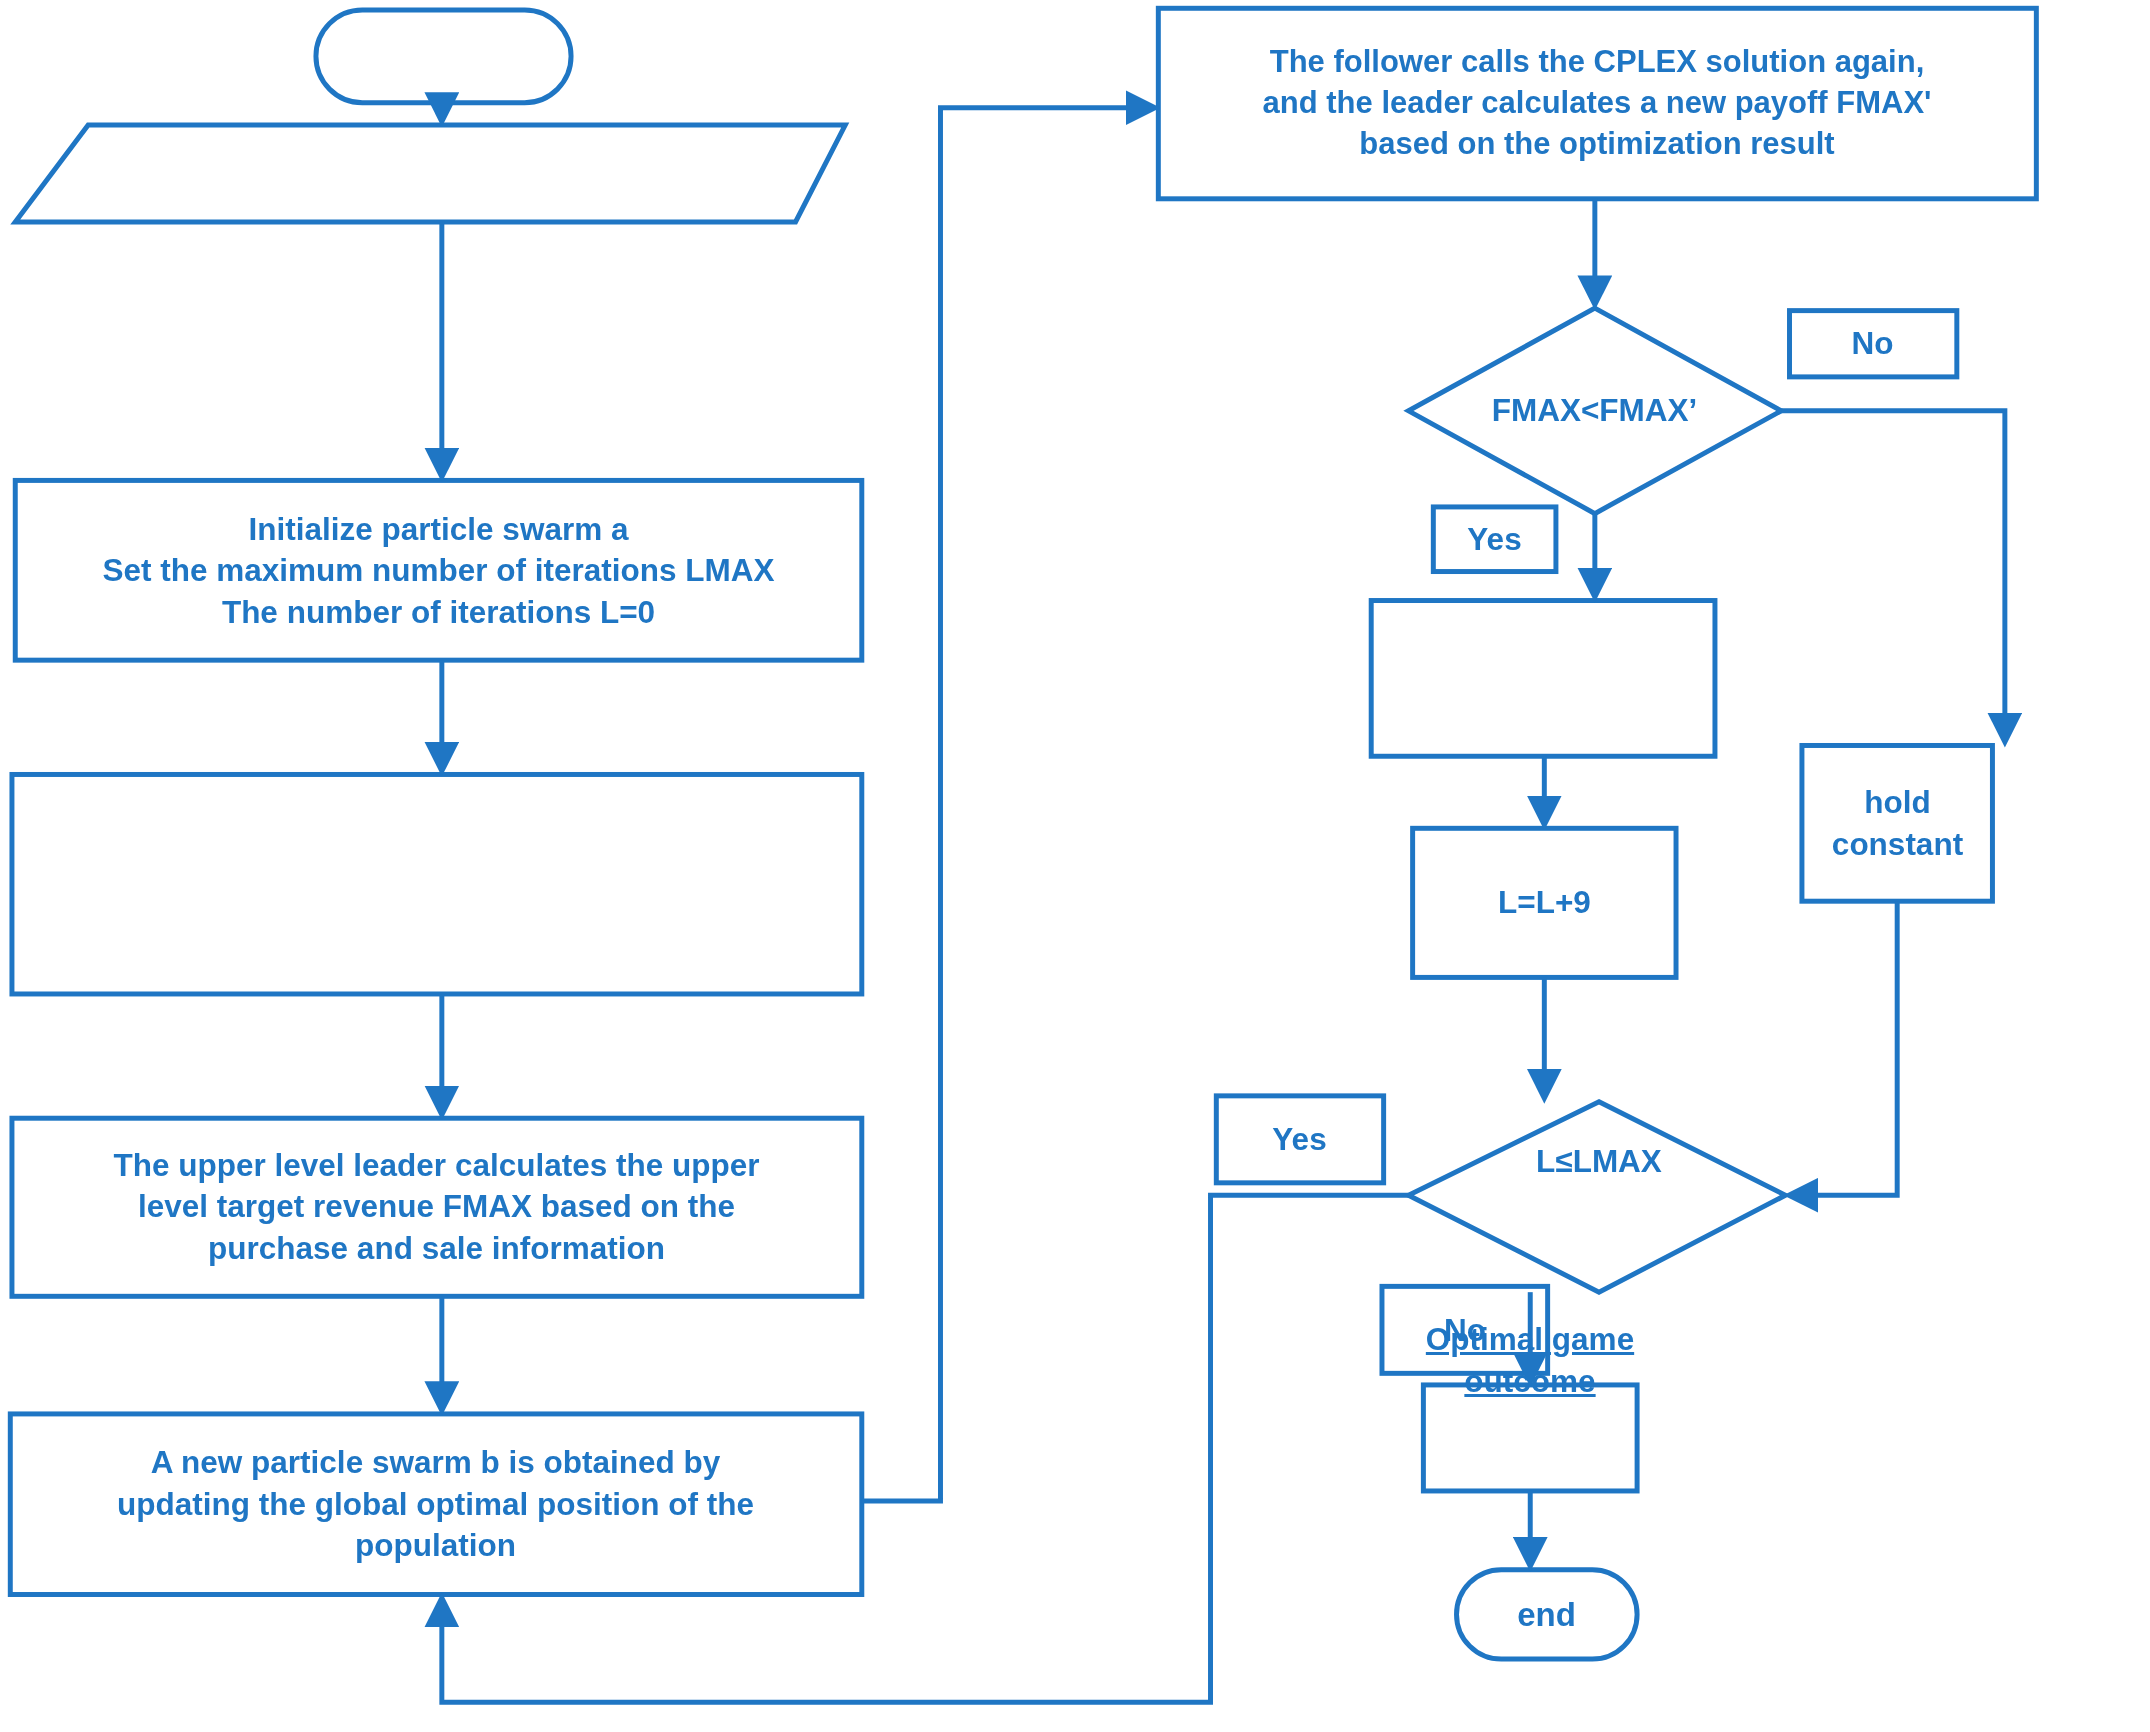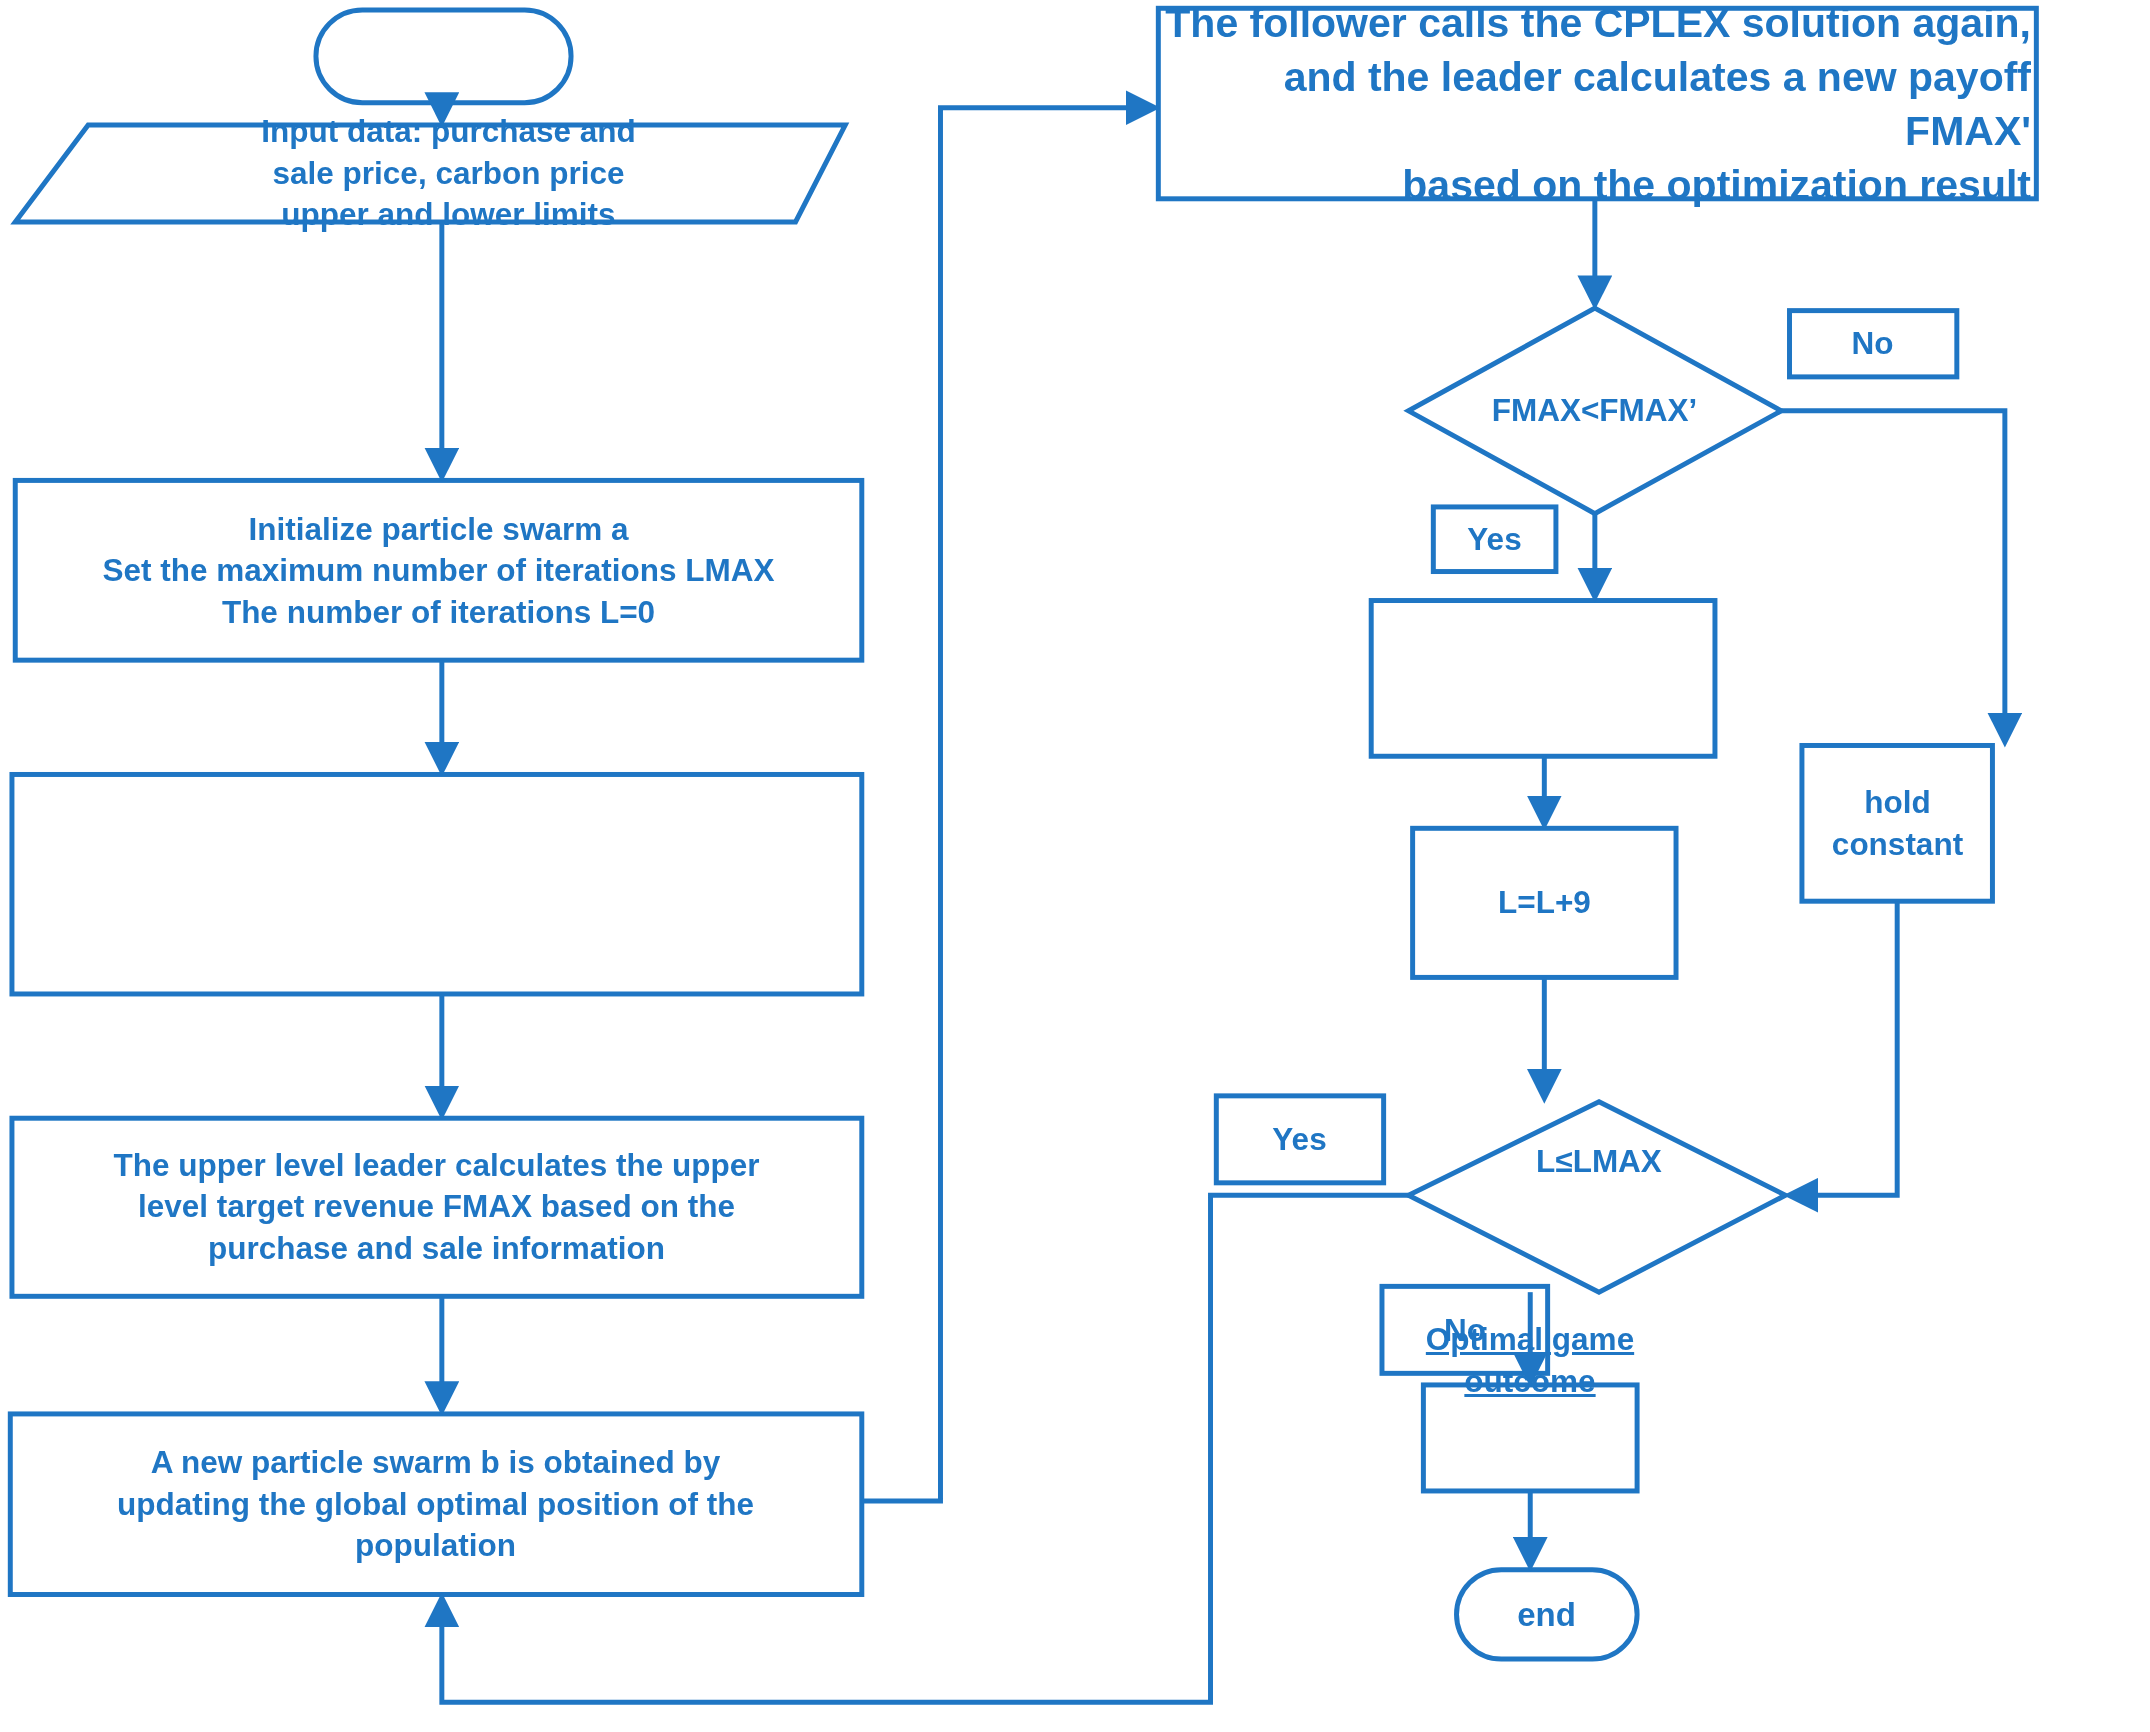--- a/index.html
+++ b/index.html
@@ -27,21 +27,21 @@
     align-items: center;
     justify-content: center;
     text-align: center;
     color: #1f76c4;
     font-weight: bold;
     line-height: 1.32;
     pointer-events: none;
     white-space: pre-line;
   }
   .t-big   { font-size: 31.5px; }
-  .t-mid   { font-size: 41px; text-align: right; }
+  .t-mid   { font-size: 31px; }
   .t-label { font-size: 31.5px; }
   .t-term  { font-size: 33px; }
 </style>
 </head>
 <body>
 
 <div id="canvas">
 
   <svg id="flow" viewBox="0 0 2596 2091">
     <defs>
@@ -111,23 +111,20 @@
       <path d="M 2290 1088 L 2290 1443 L 2163 1443" marker-end="url(#arrow)"></path>
 
       <path d="M 1847 1560 L 1847 1664" marker-end="url(#arrow)"></path>
 
       <path d="M 1847 1800 L 1847 1887" marker-end="url(#arrow)"></path>
 
     </g>
   </svg>
 
 
-  <div class="node-text t-big" style="left:88px; top:125px; width:721px; height:97px;">Input data: purchase and
-sale price, carbon price
-upper and lower limits</div>
 
   <div class="node-text t-big" style="left:15px; top:481px; width:847px; height:180px;">Initialize particle swarm a
 Set the maximum number of iterations LMAX
 The number of iterations L=0</div>
 
 
   <div class="node-text t-big" style="left:20px; top:1118px; width:833px; height:178px;">The upper level leader calculates the upper
 level target revenue FMAX based on the
 purchase and sale information</div>
 

